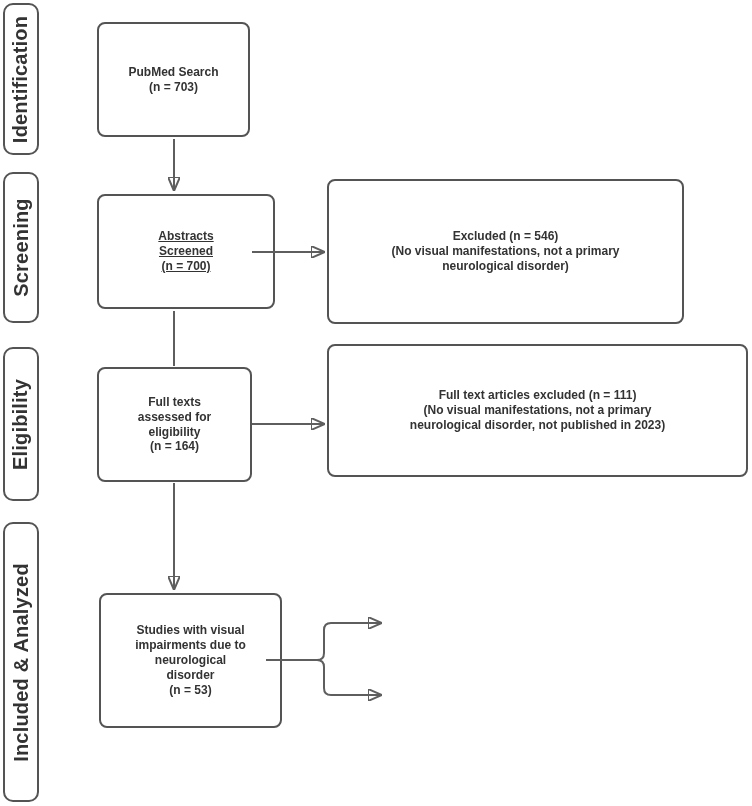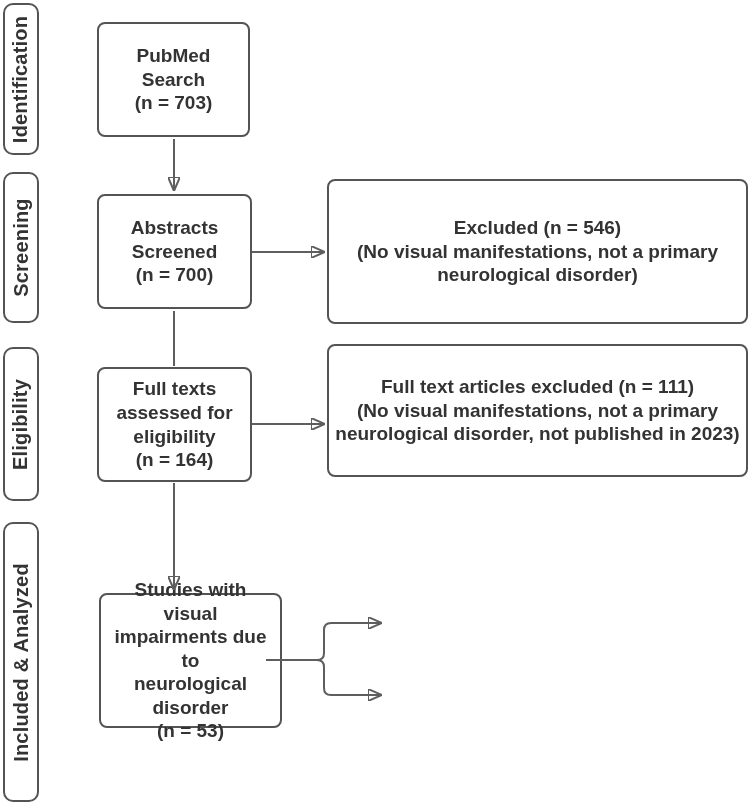--- a/index.html
+++ b/index.html
@@ -35,21 +35,21 @@
   }
   .box{
     position:absolute;
     border:2.5px solid var(--border);
     border-radius:8px;
     background:var(--bg);
     box-sizing:border-box;
     display:flex;align-items:center;justify-content:center;
     text-align:center;
     font-weight:bold;
-    font-size:19px;
+    font-size:12px;
     line-height:1.24;
     color:var(--text);
     padding:4px 6px;
   }
   .box span{white-space:pre-line;}
   .connectors{
     position:absolute;left:0;top:0;width:752px;height:806px;
     pointer-events:none;
   }
   .connectors path{
@@ -75,27 +75,27 @@
   </div>
   <div class="stage-label" style="top:522px;height:280px;">
     <span class="vtext">Included &amp; Analyzed</span>
   </div>
 
   <div class="box" style="left:97px;top:22px;width:153px;height:115px;">
     <span>PubMed Search
 (n = 703)</span>
   </div>
 
-  <div class="box" style="left:97px;top:194px;width:155px;height:115px;">
+  <div class="box" style="left:97px;top:194px;width:178px;height:115px;text-decoration:underline;">
     <span>Abstracts
 Screened
 (n = 700)</span>
   </div>
 
-  <div class="box" style="left:327px;top:179px;width:421px;height:145px;">
+  <div class="box" style="left:327px;top:179px;width:357px;height:145px;">
     <span>Excluded (n = 546)
 (No visual manifestations, not a primary
 neurological disorder)</span>
   </div>
 
   <div class="box" style="left:97px;top:367px;width:155px;height:115px;align-items:center;">
     <span>Full texts
 assessed for
 eligibility
 (n = 164)</span>

